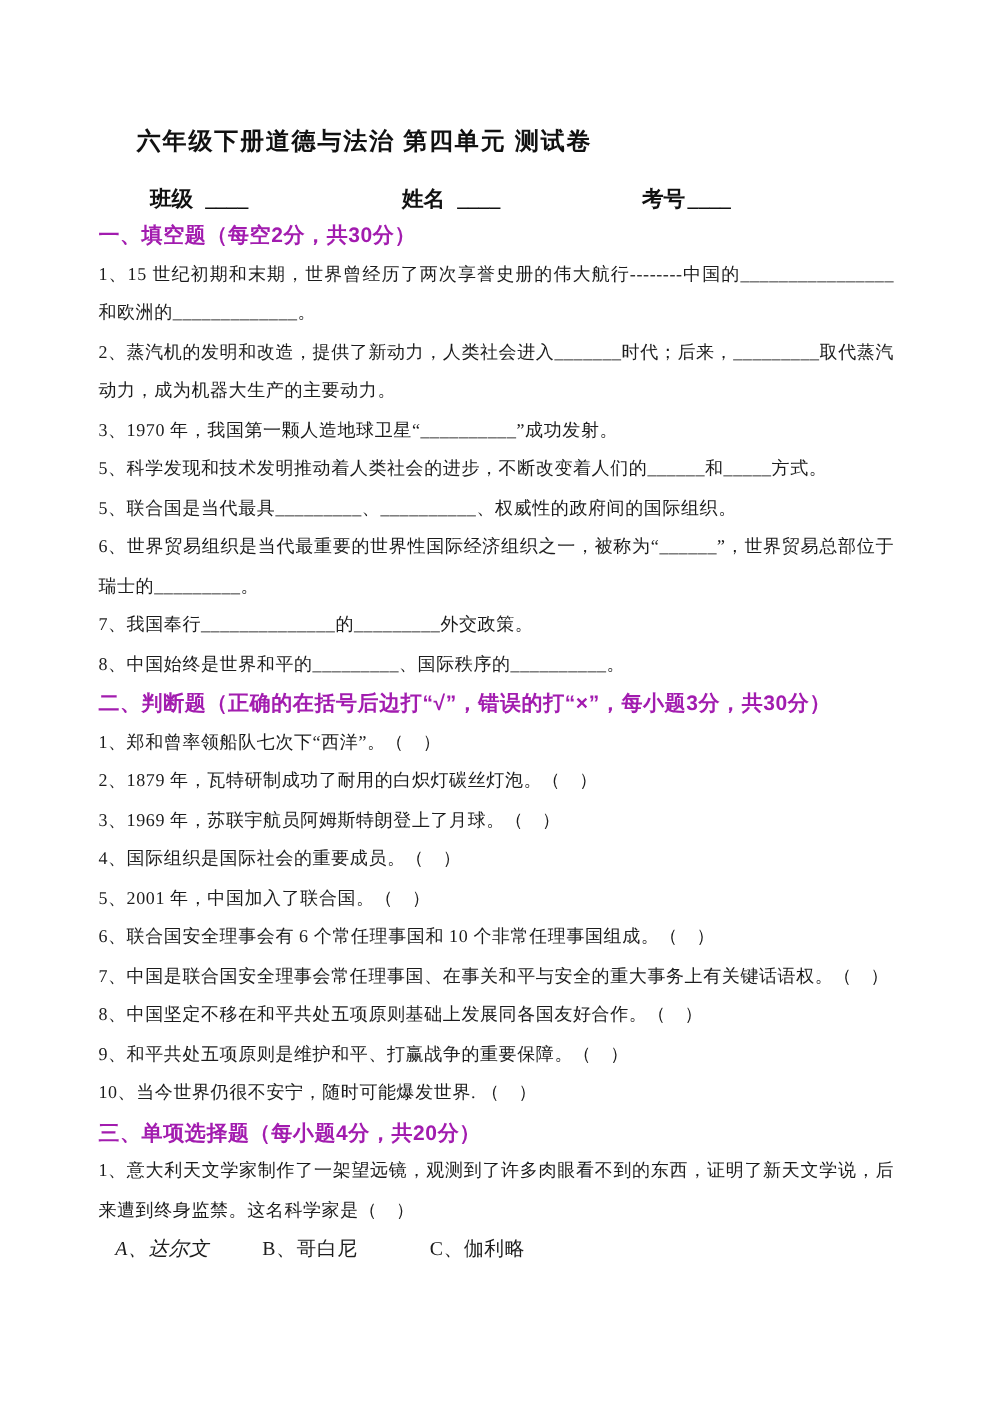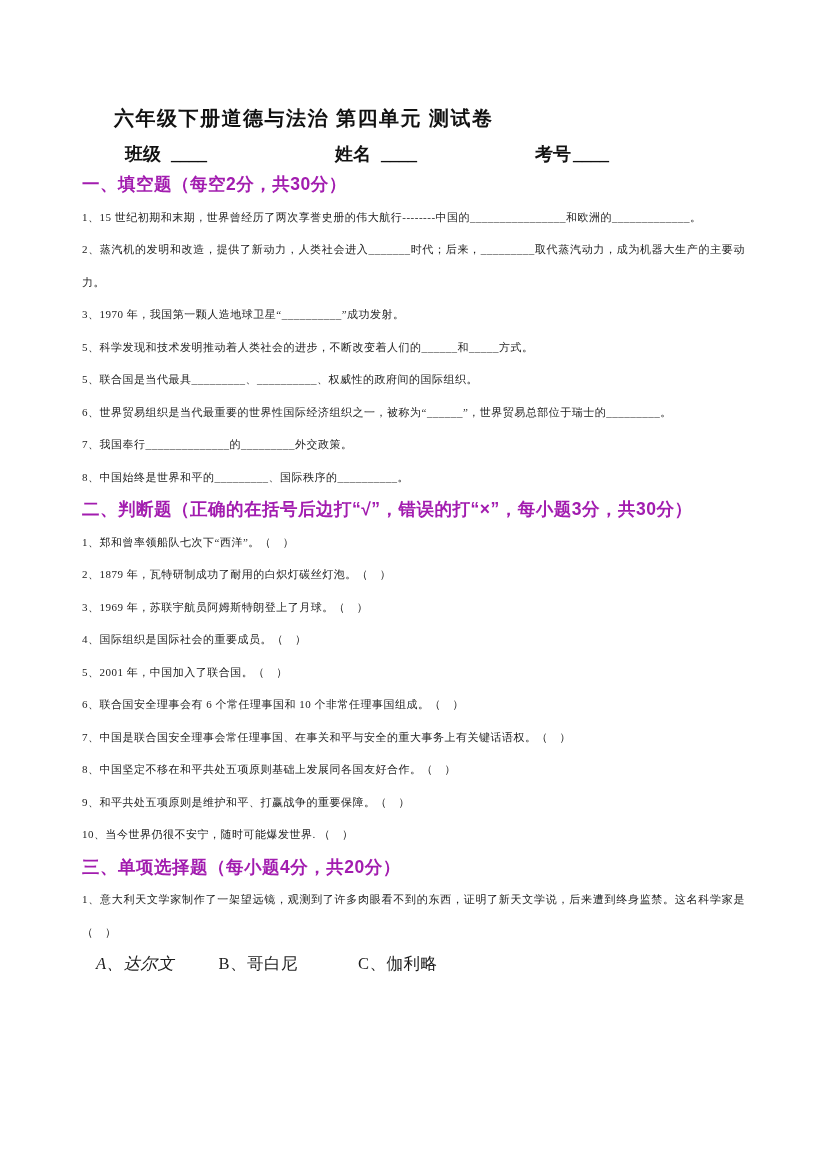--- a/index.html
+++ b/index.html
@@ -24,21 +24,21 @@
   .title {
     font-family: "Liberation Sans", "DejaVu Sans", sans-serif;
     font-weight: bold;
     font-size: 20px;
     line-height: 28px;
     letter-spacing: 1.5px;
     margin: 0 0 0 32px;
     color: #111111;
   }
   .student-row {
-    margin-top: 8px;
+    margin-top: 20px;
     padding-left: 43px;
     line-height: 28px;
     font-family: "Liberation Sans", "DejaVu Sans", sans-serif;
     font-weight: bold;
     font-size: 18px;
     color: #111111;
     white-space: nowrap;
   }
   .student-field { display: inline-block; }
   .student-field + .student-field.gap-lg { margin-left: 128px; }
@@ -53,21 +53,21 @@
   h2.section-heading {
     font-family: "Liberation Sans", "DejaVu Sans", sans-serif;
     font-weight: bold;
     font-size: 17.5px;
     line-height: 32.5px;
     letter-spacing: 0.5px;
     margin: 0;
     color: #a21caf;
   }
   p.q {
-    font-size: 11px;
+    font-size: 15px;
     line-height: 32.5px;
     letter-spacing: 0.5px;
     margin: 0;
     text-align: justify;
   }
   p.options-row {
     font-size: 16.5px;
     line-height: 32.5px;
     letter-spacing: 0.5px;
     margin: 0;

